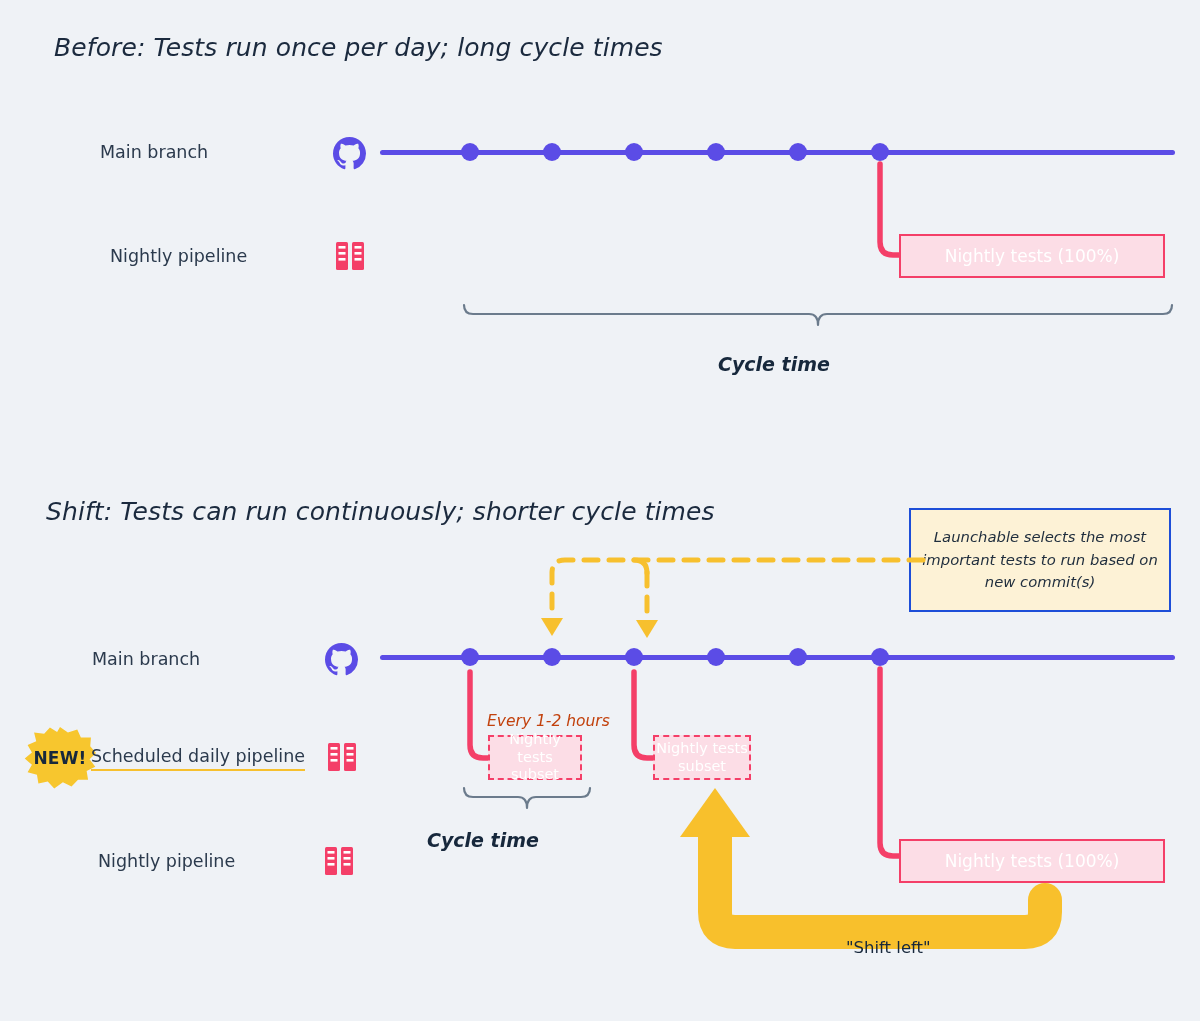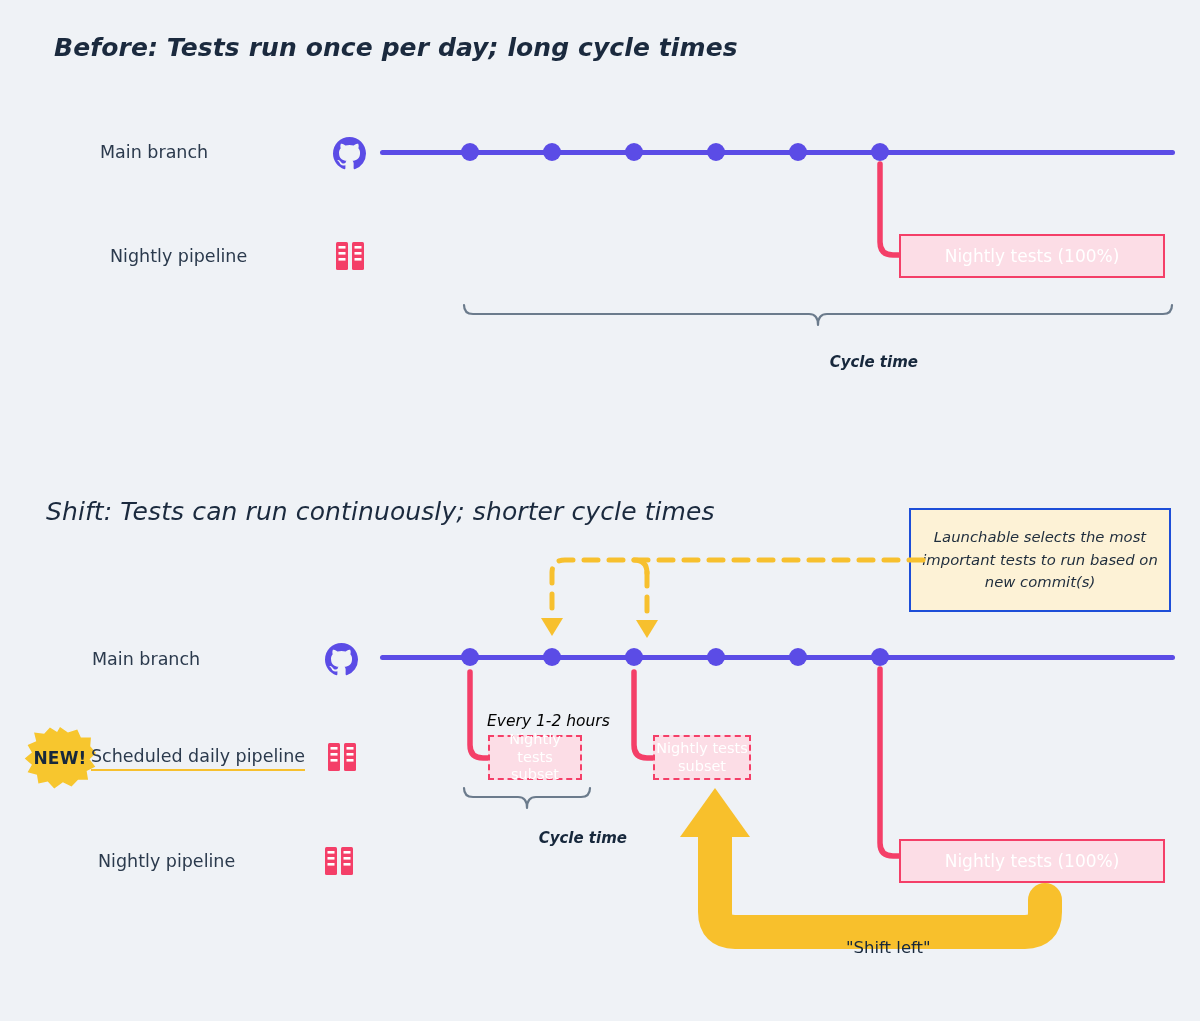--- a/index.html
+++ b/index.html
@@ -70,32 +70,32 @@
   }
   .test-box.dashed {
     border-style: dashed;
     font-size: 14.5px;
   }
 
   
   .note-italic {
     font-style: italic;
     font-size: 15.5px;
-    color: #000000;
+    color: #c2410c;
     white-space: nowrap;
   }
 
   
   .cycle-caption {
     font-style: italic;
     font-weight: bold;
-    font-size: 15px;
+    font-size: 19px;
     color: #17283c;
     white-space: nowrap;
-    text-align: right;
+    text-align: left;
   }
 
   
   .callout {
     box-sizing: border-box;
     background: #fdf2d6;
     border: 2px solid #1d4ed8;
     font-style: italic;
     font-size: 14.8px;
     line-height: 1.55;
@@ -143,21 +143,21 @@
     color: #17283c;
     white-space: nowrap;
   }
   svg { display: block; overflow: visible; }
 </style>
 </head>
 <body>
 
 <div id="stage">
 
-  <div class="abs section-title" style="left:54px; top:33px;font-weight:bold;">Before: Tests run once per day; long cycle times</div>
+  <div class="abs section-title" style="left:54px; top:33px;">Before: Tests run once per day; long cycle times</div>
 
   <div class="abs row-label" style="left:100px; top:142px; width:170px;">Main branch</div>
 
   <div class="abs" style="left:333px; top:137px;">
     <svg width="33" height="33" viewBox="0 0 16 16" aria-hidden="true">
       <path fill="#5b4ce6" d="M8 0C3.58 0 0 3.58 0 8c0 3.54 2.29 6.53 5.47 7.59.4.07.55-.17.55-.38 0-.19-.01-.82-.01-1.49-2.01.37-2.53-.49-2.69-.94-.09-.23-.48-.94-.82-1.13-.28-.15-.68-.52-.01-.53.63-.01 1.08.58 1.23.82.72 1.21 1.87.87 2.33.66.07-.52.28-.87.51-1.07-1.78-.2-3.64-.89-3.64-3.95 0-.87.31-1.59.82-2.15-.08-.2-.36-1.02.08-2.12 0 0 .67-.21 2.2.82.64-.18 1.32-.27 2-.27.68 0 1.36.09 2 .27 1.53-1.04 2.2-.82 2.2-.82.44 1.1.16 1.92.08 2.12.51.56.82 1.27.82 2.15 0 3.07-1.87 3.75-3.65 3.95.29.25.54.73.54 1.48 0 1.07-.01 1.93-.01 2.2 0 .21.15.46.55.38A8.01 8.01 0 0 0 16 8c0-4.42-3.58-8-8-8z"></path>
     </svg>
   </div>
 
   <div class="abs branch-line" style="left:380px; top:150px; width:795px;"></div>

